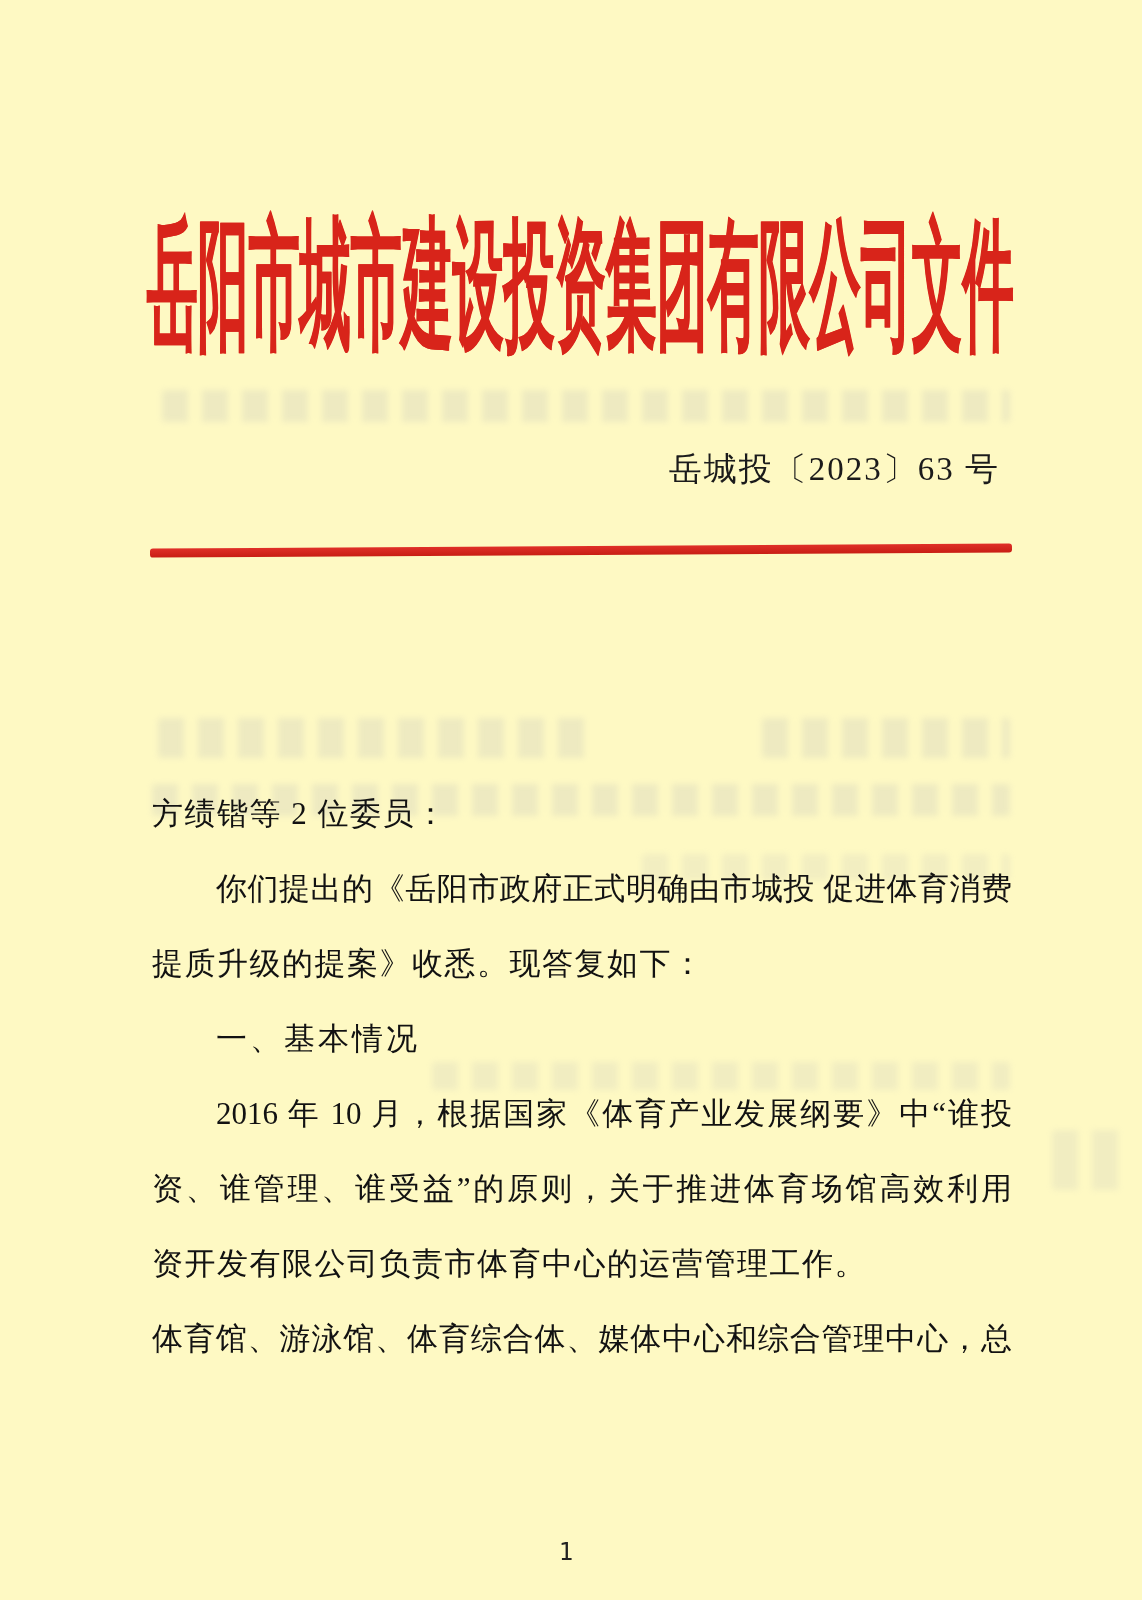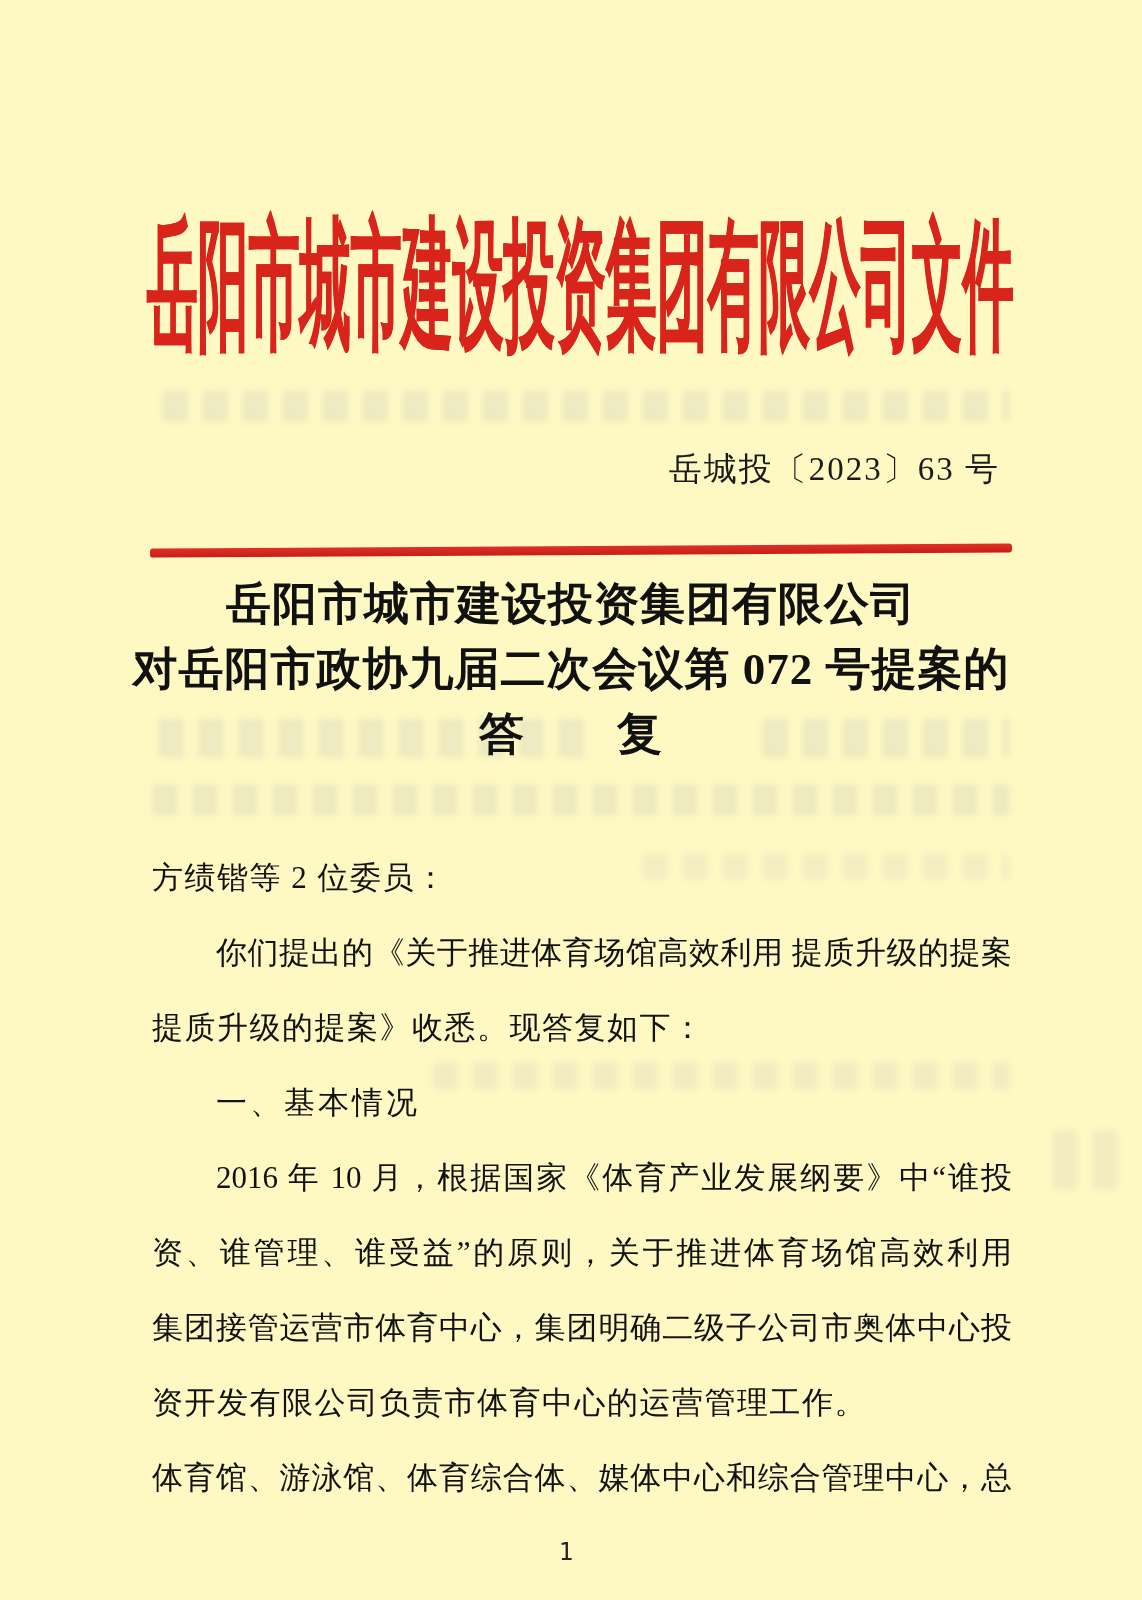--- a/index.html
+++ b/index.html
@@ -80,21 +80,21 @@
     color: #111;
     letter-spacing: 1px;
     white-space: nowrap;
     font-family: "Liberation Serif", serif;
   }
   .doc-title .t-line { height: 65px; }
 
   
   .body-text {
     position: absolute;
-    top: 840px;
+    top: 776px;
     left: 152px;
     width: 860px;
     font-size: 31px;
     color: #121212;
   }
   .body-text .line {
     height: 75px;
     line-height: 75px;
     letter-spacing: 1.5px;
     white-space: nowrap;
@@ -157,34 +157,28 @@
   <div class="ghost g7"></div>
 
   <div class="letterhead">岳阳市城市建设投资集团有限公司文件</div>
 
   <div class="doc-meta">
     <span>岳城投〔2023〕63 号</span>
   </div>
 
   <div class="red-rule"></div>
 
-  <div class="doc-title">
-    <div class="t-line">岳阳市城市建设投资集团有限公司</div>
-    <div class="t-line">对岳阳市政协九届二次会议第 072 号提案的</div>
-    <div class="t-line">答　　复</div>
-  </div>
 
   <div class="body-text">
 
   <div class="line">方绩锴等 2 位委员：</div>
-      <div class="line indent justify">你们提出的《关于推进体育场馆高效利用  提质升级的提案</div>
+      <div class="line indent justify">你们提出的《岳阳市政府正式明确由市城投  促进体育消费</div>
       <div class="line">提质升级的提案》收悉。现答复如下：</div>
       <div class="line indent heading">一、基本情况</div>
       <div class="line indent justify">2016 年 10 月，根据国家《体育产业发展纲要》中“谁投</div>
       <div class="line justify">资、谁管理、谁受益”的原则，关于推进体育场馆高效利用</div>
-      <div class="line justify">集团接管运营市体育中心，集团明确二级子公司市奥体中心投</div>
       <div class="line">资开发有限公司负责市体育中心的运营管理工作。</div>
       <div class="line justify">体育馆、游泳馆、体育综合体、媒体中心和综合管理中心，总</div>
     </div>
 
   <div class="page-num">1</div>
 
 </div>
 
 </body></html>

